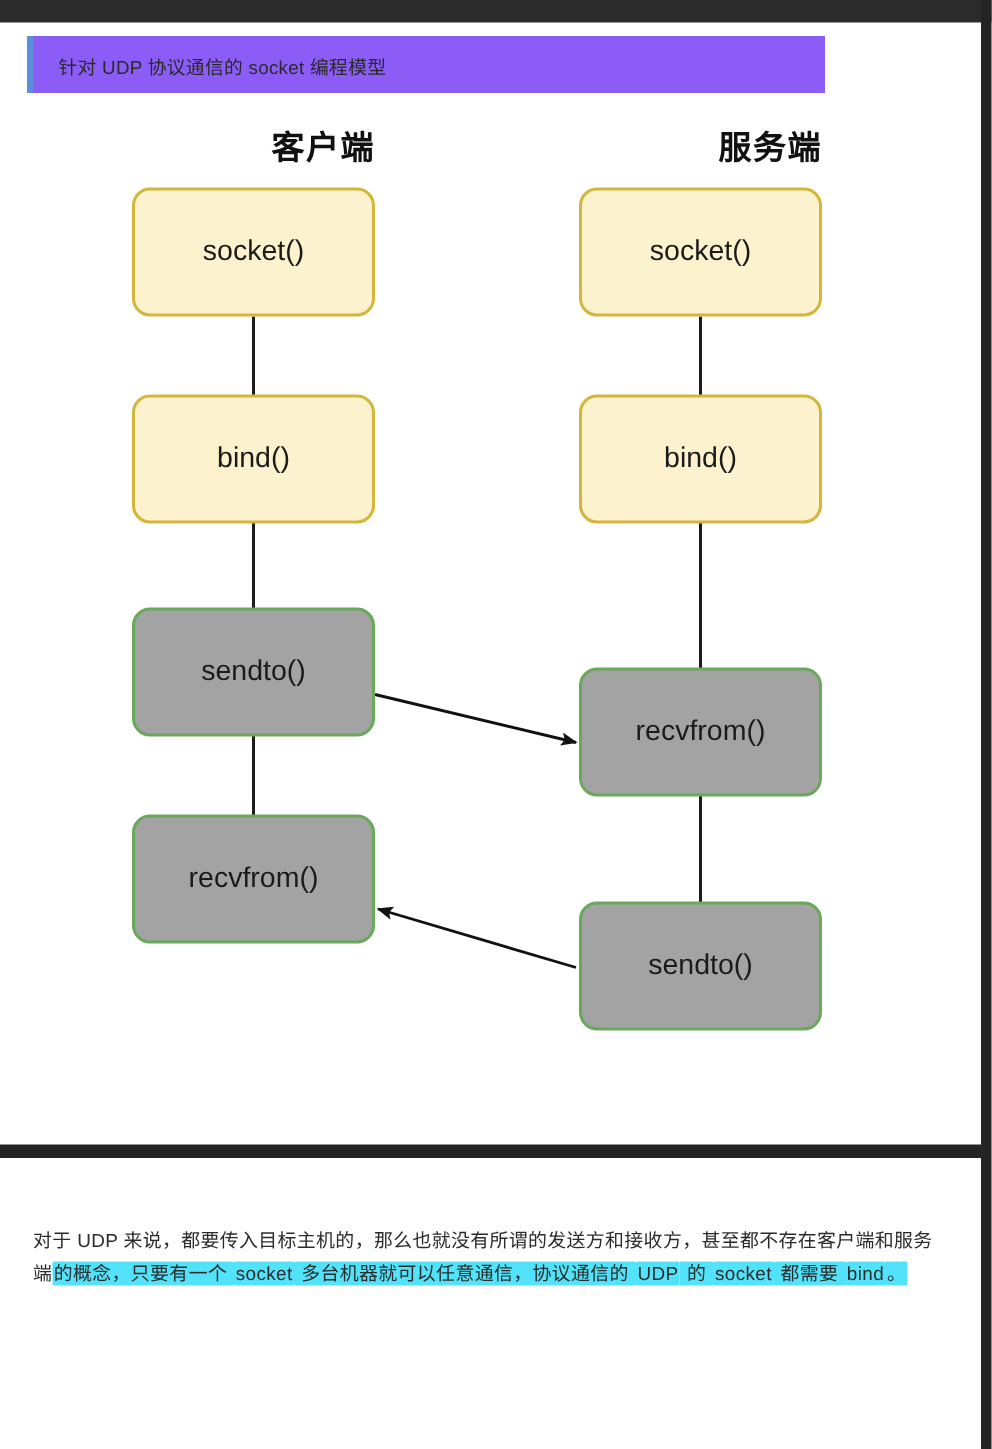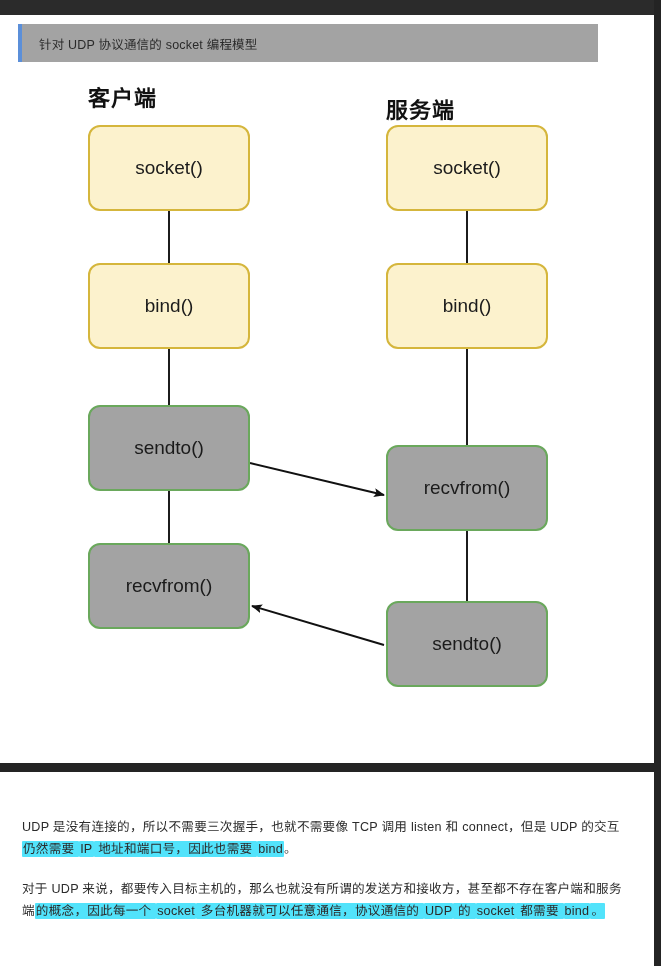--- a/index.html
+++ b/index.html
@@ -34,22 +34,22 @@
     position: absolute;
     left: 0; top: 763px;
     width: 654px; height: 9px;
     background: #242424;
   }
 
   
   .callout {
     position: absolute;
     left: 18px; top: 24px;
-    width: 580px; height: 38px;
-    background: #a3a3a3;
+    width: 532px; height: 38px;
+    background: #8b5cf6;
     border-left: 4px solid #5b8fd9;
     box-sizing: border-box;
     display: flex;
     align-items: center;
     text-align: right;
   }
   .callout-text {
     padding-left: 17px;
     font-size: 12.5px;
     letter-spacing: 0.2px;
@@ -61,21 +61,21 @@
   .diagram {
     position: absolute;
     left: 0; top: 70px;
     width: 654px; height: 690px;
   }
   .col-title {
     position: absolute;
     font-size: 22px;
     font-weight: bold;
     color: #111111;
-    text-align: left;
+    text-align: right;
     width: 162px;
     letter-spacing: 1px;
   }
   .node {
     position: absolute;
     width: 162px;
     height: 86px;
     border-radius: 12px;
     box-sizing: border-box;
     display: flex;
@@ -133,21 +133,21 @@
 <div class="right-bar"></div>
 <div class="divider-bar"></div>
 
 <div class="callout">
   <span class="callout-text">针对 UDP 协议通信的 socket 编程模型</span>
 </div>
 
 <div class="diagram">
 
   <div class="col-title" id="title-client" style="left:88px; top:10px;">客户端</div>
-  <div class="col-title" id="title-server" style="left:386px; top:22px;">服务端</div>
+  <div class="col-title" id="title-server" style="left:386px; top:10px;">服务端</div>
 
   <div class="vline" style="left:168px; top:141px; height:54px;"></div>
   <div class="vline" style="left:168px; top:277px; height:60px;"></div>
   <div class="vline" style="left:168px; top:419px; height:56px;"></div>
 
   <div class="vline" style="left:466px; top:141px; height:54px;"></div>
   <div class="vline" style="left:466px; top:277px; height:100px;"></div>
   <div class="vline" style="left:466px; top:459px; height:96px;"></div>
 
   <svg class="arrow-svg" viewBox="0 0 654 690">
@@ -181,15 +181,14 @@
   </div>
   <div class="node green" style="left:386px; top:375px;">
     <span>recvfrom()</span>
   </div>
   <div class="node green" style="left:386px; top:531px;">
     <span>sendto()</span>
   </div>
 </div>
 
 <div class="prose" style="top:816px;">
-  <p id="para-0"><span>UDP 是没有连接的，所以不需要三次握手，也就不需要像 TCP 调用 listen 和 connect，但是 UDP 的交互</span><span class="hl">仍然需要 </span><span class="hl">IP</span><span class="hl"> 地址和端口号，因此也需要 </span><span class="hl">bind</span><span>。</span></p>
-  <p id="para-1"><span>对于 UDP 来说，都要传入目标主机的，那么也就没有所谓的发送方和接收方，甚至都不存在客户端和服务端</span><span class="hl">的概念，因此每一个 </span><span class="hl">socket</span><span class="hl"> 多台机器就可以任意通信，协议通信的 </span><span class="hl">UDP</span><span class="hl"> 的 </span><span class="hl">socket</span><span class="hl"> 都需要 </span><span class="hl">bind</span><span class="hl">。</span></p>
+  <p id="para-1"><span>对于 UDP 来说，都要传入目标主机的，那么也就没有所谓的发送方和接收方，甚至都不存在客户端和服务端</span><span class="hl">的概念，只要有一个 </span><span class="hl">socket</span><span class="hl"> 多台机器就可以任意通信，协议通信的 </span><span class="hl">UDP</span><span class="hl"> 的 </span><span class="hl">socket</span><span class="hl"> 都需要 </span><span class="hl">bind</span><span class="hl">。</span></p>
 </div>
 
 </body></html>

